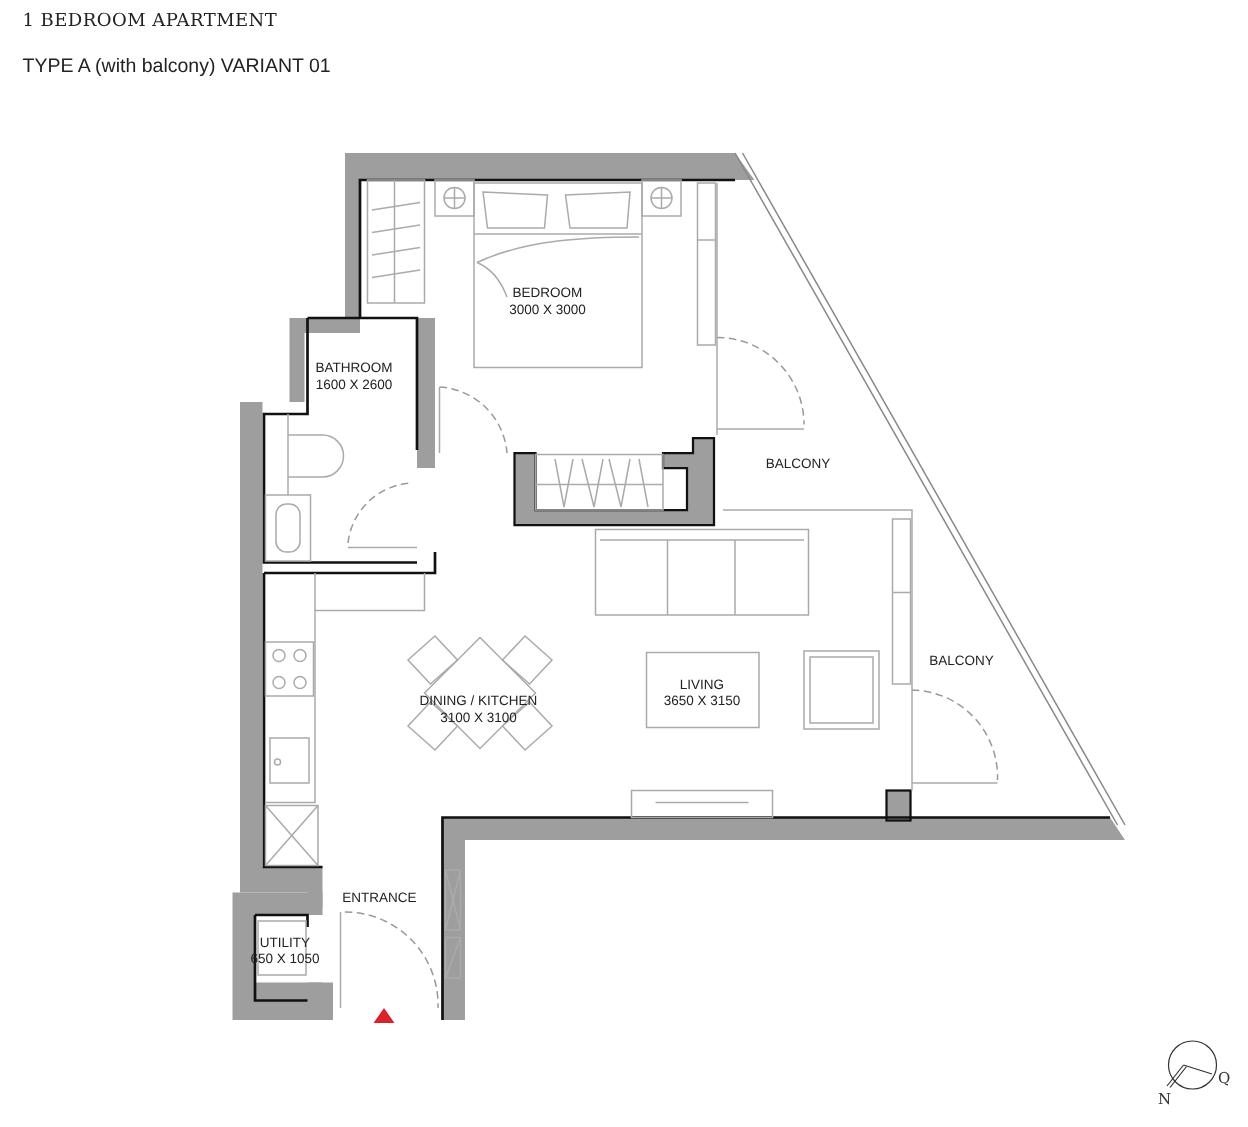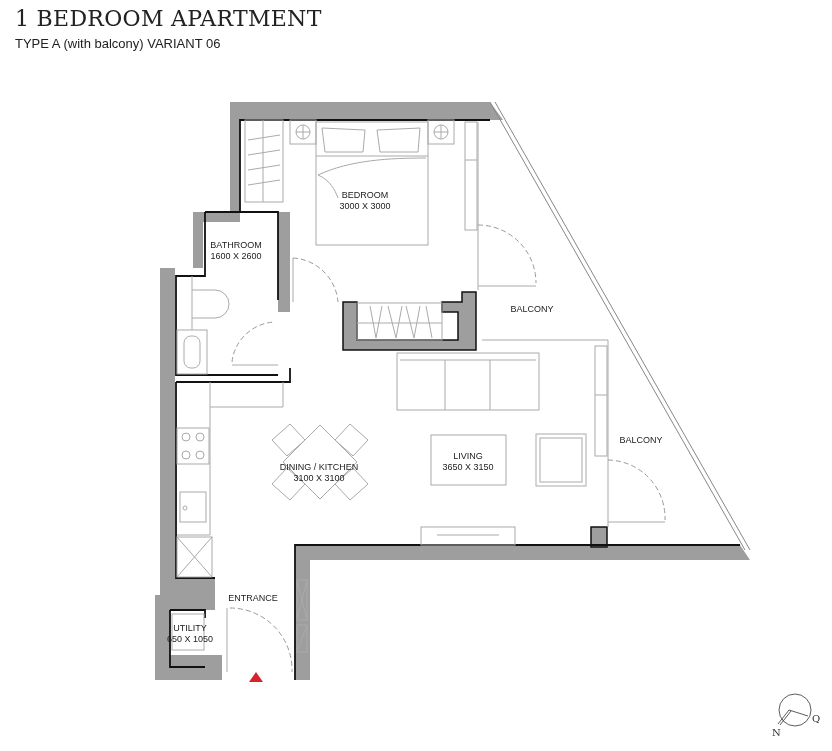--- a/index.html
+++ b/index.html
@@ -1,32 +1,32 @@
 <!DOCTYPE html>
 <html><head>
 <meta charset="utf-8">
 <style>
   html,body{margin:0;padding:0;background:#fff;}
   body{width:832px;height:751px;position:relative;overflow:hidden;}
-  .title{position:absolute;left:15px;top:6px;font-family:"DejaVu Serif","Liberation Serif",serif;font-size:22px;color:#222;letter-spacing:0.3px;}
+  .title{position:absolute;left:15px;top:6px;font-family:"DejaVu Serif","Liberation Serif",serif;font-size:12px;color:#222;letter-spacing:0.3px;}
   .subtitle{position:absolute;left:15px;top:36px;font-family:"Liberation Sans",sans-serif;font-size:13px;color:#222;}
   svg{position:absolute;left:0;top:0;}
   .lbl{font-family:"Liberation Sans",sans-serif;font-size:9px;fill:#222;text-anchor:middle;}
   .wall{fill:#9e9e9e;stroke:#111;stroke-width:1.5;}
   .wallg{fill:#9e9e9e;stroke:none;}
   .ln{fill:none;stroke:#111;stroke-width:1.8;}
   .f{fill:none;stroke:#aaa;stroke-width:1;}
   .fd{fill:none;stroke:#888;stroke-width:1;}
   .dash{fill:none;stroke:#999;stroke-width:1;stroke-dasharray:5 3;}
 </style>
 </head>
 <body>
 
 <div class="title">1 BEDROOM APARTMENT</div>
-<div class="subtitle">TYPE A (with balcony) VARIANT 06</div>
+<div class="subtitle">TYPE A (with balcony) VARIANT 01</div>
 
 <svg width="832" height="751" viewBox="0 0 832 751">
 
   <g>
 
     <polygon class="wallg" points="230,102 490,102 503,120 240,120 240,212 230,212"></polygon>
 
     <polygon class="wallg" points="193,212 240,212 240,222 203,222 203,268 175,268 175,380 160,380 160,268 193,268"></polygon>
 
     <polygon class="wallg" points="160,380 175,380 175,578 215,578 215,605 205,605 205,595 160,595"></polygon>

